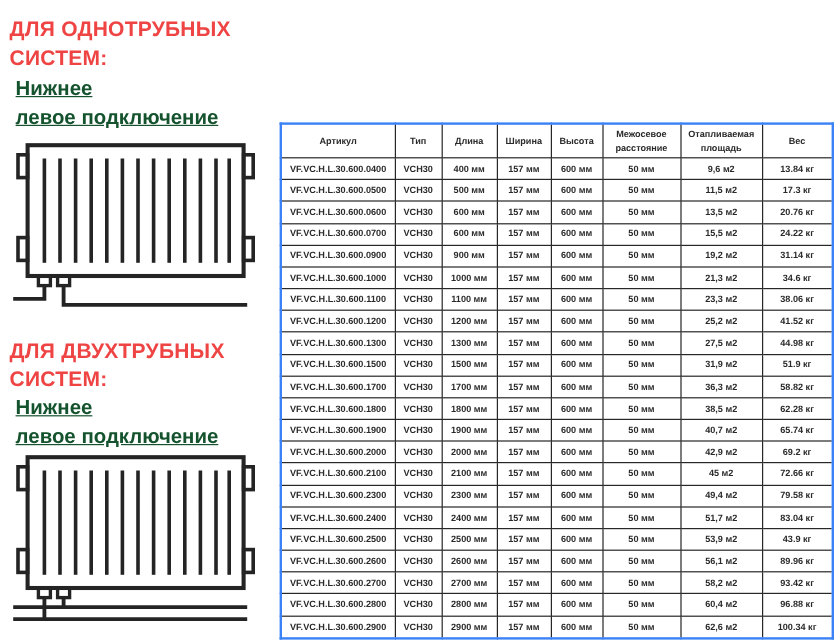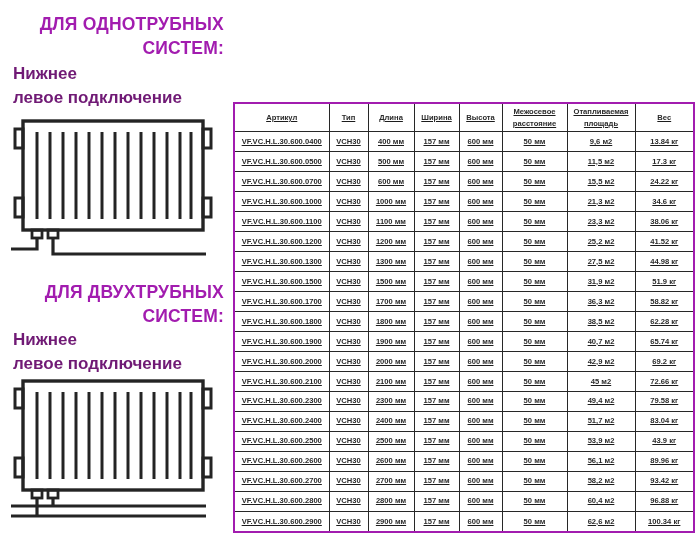--- a/index.html
+++ b/index.html
@@ -1,36 +1,36 @@
 <!DOCTYPE html>
 <html><head>
 <meta charset="utf-8">
 <style>
   html,body{margin:0;padding:0;}
   body{font-family:"Liberation Sans","DejaVu Sans",sans-serif;background:#e9e9e9;}
   .page{position:relative;width:700px;height:535px;background:#ffffff;overflow:hidden;color:#1c1c1c;}
 
   
   .left-panel{position:absolute;left:0;top:0;width:232px;height:535px;}
-  .block-title{position:absolute;left:8px;width:216px;text-align:right;
-    font-weight:700;font-size:17.5px;line-height:1.38;letter-spacing:.2px;color:#a21caf;}
+  .block-title{position:absolute;left:8px;width:216px;text-align:left;
+    font-weight:700;font-size:17.5px;line-height:1.38;letter-spacing:.2px;color:#ef4444;}
   .block-subtitle{position:absolute;left:13px;width:216px;text-align:left;
-    font-weight:700;font-size:17px;line-height:1.4;color:#701a75;}
+    font-weight:700;font-size:17px;line-height:1.4;color:#14532d;text-decoration:underline;}
   .title-1{top:12px;}
   .subtitle-1{top:62px;}
   .diagram-1{position:absolute;left:10px;top:118px;}
   .title-2{top:280px;}
   .subtitle-2{top:328px;}
   .diagram-2{position:absolute;left:10px;top:378px;}
   .diagram svg{display:block;}
 
   
   .spec-table-wrap{position:absolute;left:233px;top:102px;width:463px;height:432px;}
   table.spec{border-collapse:collapse;table-layout:fixed;width:462px;height:431px;
-    border:2px solid #a21caf;text-decoration:underline;}
+    border:2px solid #3b82f6;}
   table.spec th,table.spec td{border:1.4px solid #272727;text-align:center;
     vertical-align:middle;overflow:hidden;white-space:nowrap;padding:0 1px;
     font-weight:700;color:#2a2a2a;}
   table.spec th{font-size:7.6px;line-height:1.55;height:27px;white-space:normal;}
   table.spec td{font-size:7.6px;height:13.9px;line-height:1;}
 </style>
 </head>
 <body>
 
 <div class="page">
@@ -175,28 +175,48 @@
             <td>VF.VC.H.L.30.600.0500</td>
             <td>VCH30</td>
             <td>500 мм</td>
             <td>157 мм</td>
             <td>600 мм</td>
             <td>50 мм</td>
             <td>11,5 м2</td>
             <td>17.3 кг</td>
           </tr>
           <tr>
+            <td>VF.VC.H.L.30.600.0600</td>
+            <td>VCH30</td>
+            <td>600 мм</td>
+            <td>157 мм</td>
+            <td>600 мм</td>
+            <td>50 мм</td>
+            <td>13,5 м2</td>
+            <td>20.76 кг</td>
+          </tr>
+          <tr>
             <td>VF.VC.H.L.30.600.0700</td>
             <td>VCH30</td>
             <td>600 мм</td>
             <td>157 мм</td>
             <td>600 мм</td>
             <td>50 мм</td>
             <td>15,5 м2</td>
             <td>24.22 кг</td>
+          </tr>
+          <tr>
+            <td>VF.VC.H.L.30.600.0900</td>
+            <td>VCH30</td>
+            <td>900 мм</td>
+            <td>157 мм</td>
+            <td>600 мм</td>
+            <td>50 мм</td>
+            <td>19,2 м2</td>
+            <td>31.14 кг</td>
           </tr>
           <tr>
             <td>VF.VC.H.L.30.600.1000</td>
             <td>VCH30</td>
             <td>1000 мм</td>
             <td>157 мм</td>
             <td>600 мм</td>
             <td>50 мм</td>
             <td>21,3 м2</td>
             <td>34.6 кг</td>

